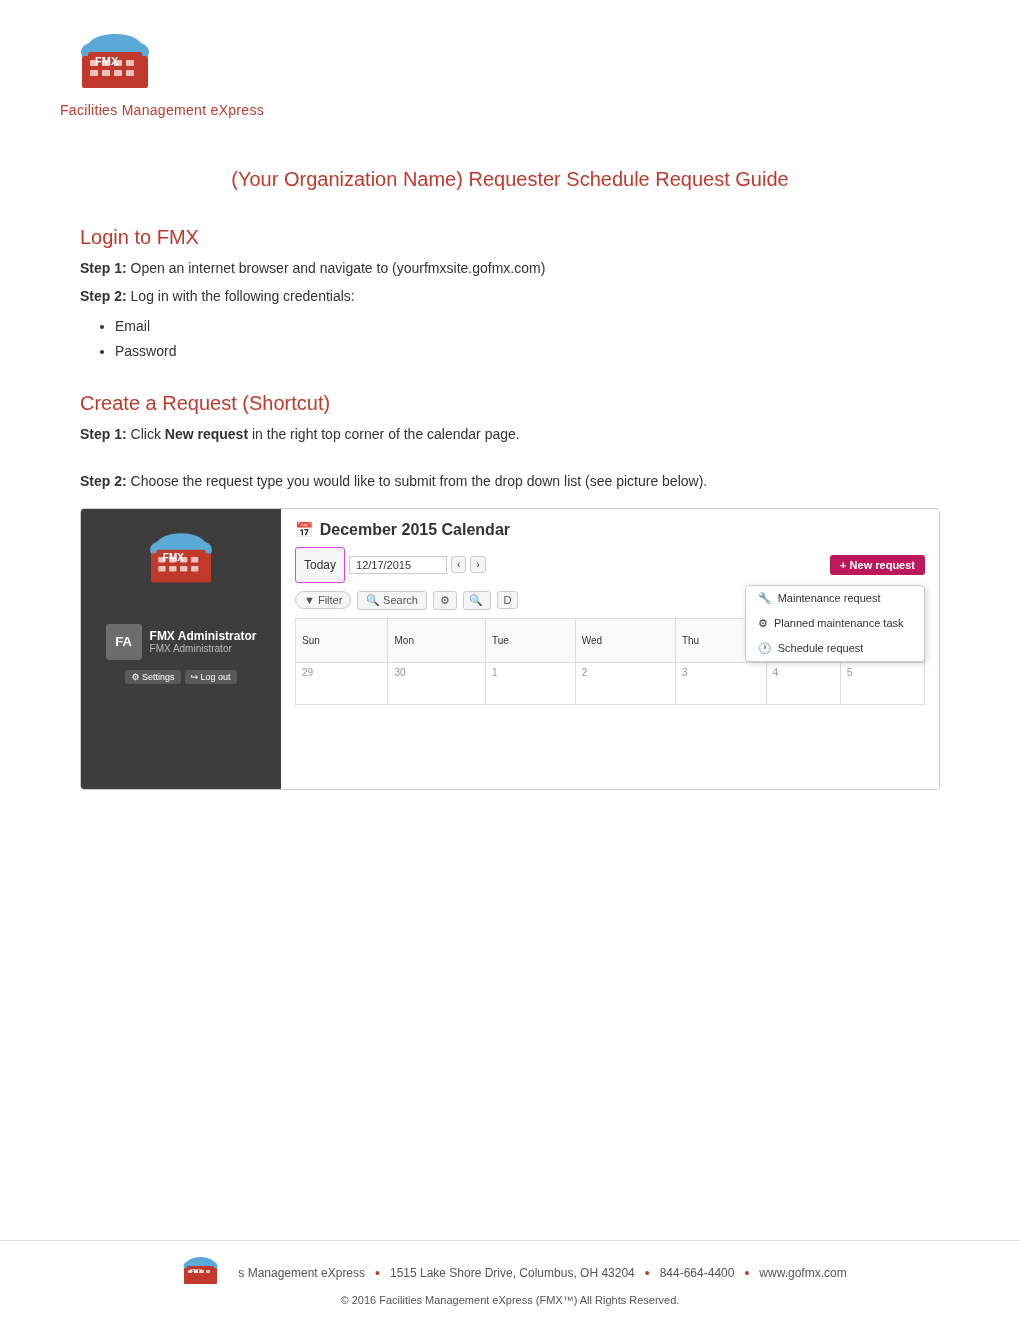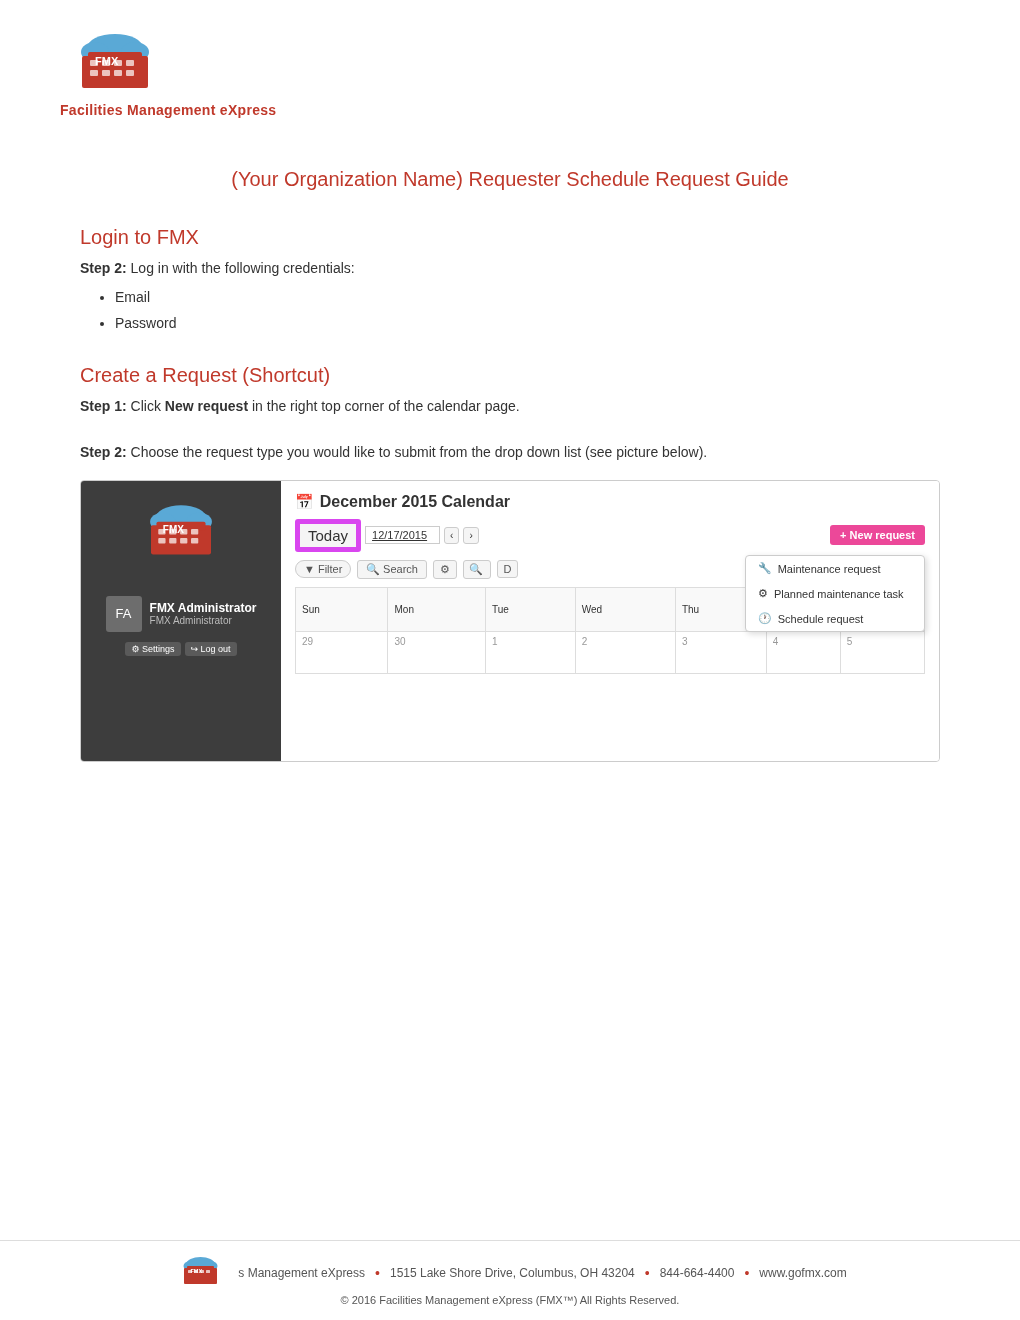--- a/index.html
+++ b/index.html
@@ -21,21 +21,21 @@
       flex-direction: column;
       align-items: flex-start;
     }
     .logo-img {
       width: 110px;
       height: 70px;
     }
     .logo-text {
       color: #c0392b;
       font-size: 14px;
-      font-weight: bold;
+      font-weight: normal;
       margin-top: 2px;
       letter-spacing: 0.3px;
     }
 
     
     .content {
       padding: 10px 80px 40px 80px;
     }
 
     .page-title {
@@ -103,21 +103,21 @@
     .sc-user-avatar {
       width: 36px;
       height: 36px;
       background: #6d6d6d;
       border-radius: 3px;
       display: flex;
       align-items: center;
       justify-content: center;
       color: #fff;
       font-size: 13px;
-      font-weight: normal;
+      font-weight: bold;
     }
     .sc-user-info {
       margin-left: 8px;
     }
     .sc-user-name {
       color: #fff;
       font-size: 12px;
       font-weight: bold;
     }
     .sc-user-role {
@@ -177,45 +177,44 @@
       justify-content: space-between;
       margin-bottom: 8px;
     }
     .sc-toolbar-left {
       display: flex;
       align-items: center;
       gap: 4px;
     }
     .sc-btn-today {
       background: #f5f5f5;
-      border: 5px solid #d946ef;
-      border-radius: 3px;
-      padding: 3px 8px;
-      font-size: 15px;
+      border: 1px solid #d946ef;
+      border-radius: 3px;
+      padding: 10px 8px;
+      font-size: 12px;
       color: #333;
     }
     .sc-date-input {
       border: 1px solid #ccc;
       border-radius: 0;
       padding: 2px 6px;
       font-size: 11px;
       color: #333;
-      width: 75px;
-      text-decoration: underline;
+      width: 98px;
     }
     .sc-nav-btn {
       background: #f5f5f5;
       border: 1px solid #ccc;
       border-radius: 3px;
       padding: 2px 5px;
       font-size: 10px;
       color: #333;
     }
     .sc-btn-new {
-      background: #ec4899;
+      background: #be185d;
       color: #fff;
       border: none;
       border-radius: 3px;
       padding: 4px 10px;
       font-size: 11px;
       font-weight: bold;
     }
     .sc-filter-row {
       display: flex;
       align-items: center;
@@ -363,20 +362,24 @@
     <div class="logo-text">Facilities Management eXpress</div>
   </div>
 </div>
 
 <div class="content">
 
   <h1 class="page-title">(Your Organization Name) Requester Schedule Request Guide</h1>
 
   <div class="section">
     <h2 class="section-title">Login to FMX</h2>
+    <p class="step-text">
+      <strong>Step 1:</strong>
+      <span> Open an internet browser and navigate to (yourfmxsite.gofmx.com)</span>
+    </p>
     <p class="step-text">
       <strong>Step 2:</strong>
       <span> Log in with the following credentials:</span>
     </p>
     <ul class="bullet-list">
       <li>Email</li>
       <li>Password</li>
     </ul>
   </div>
 

